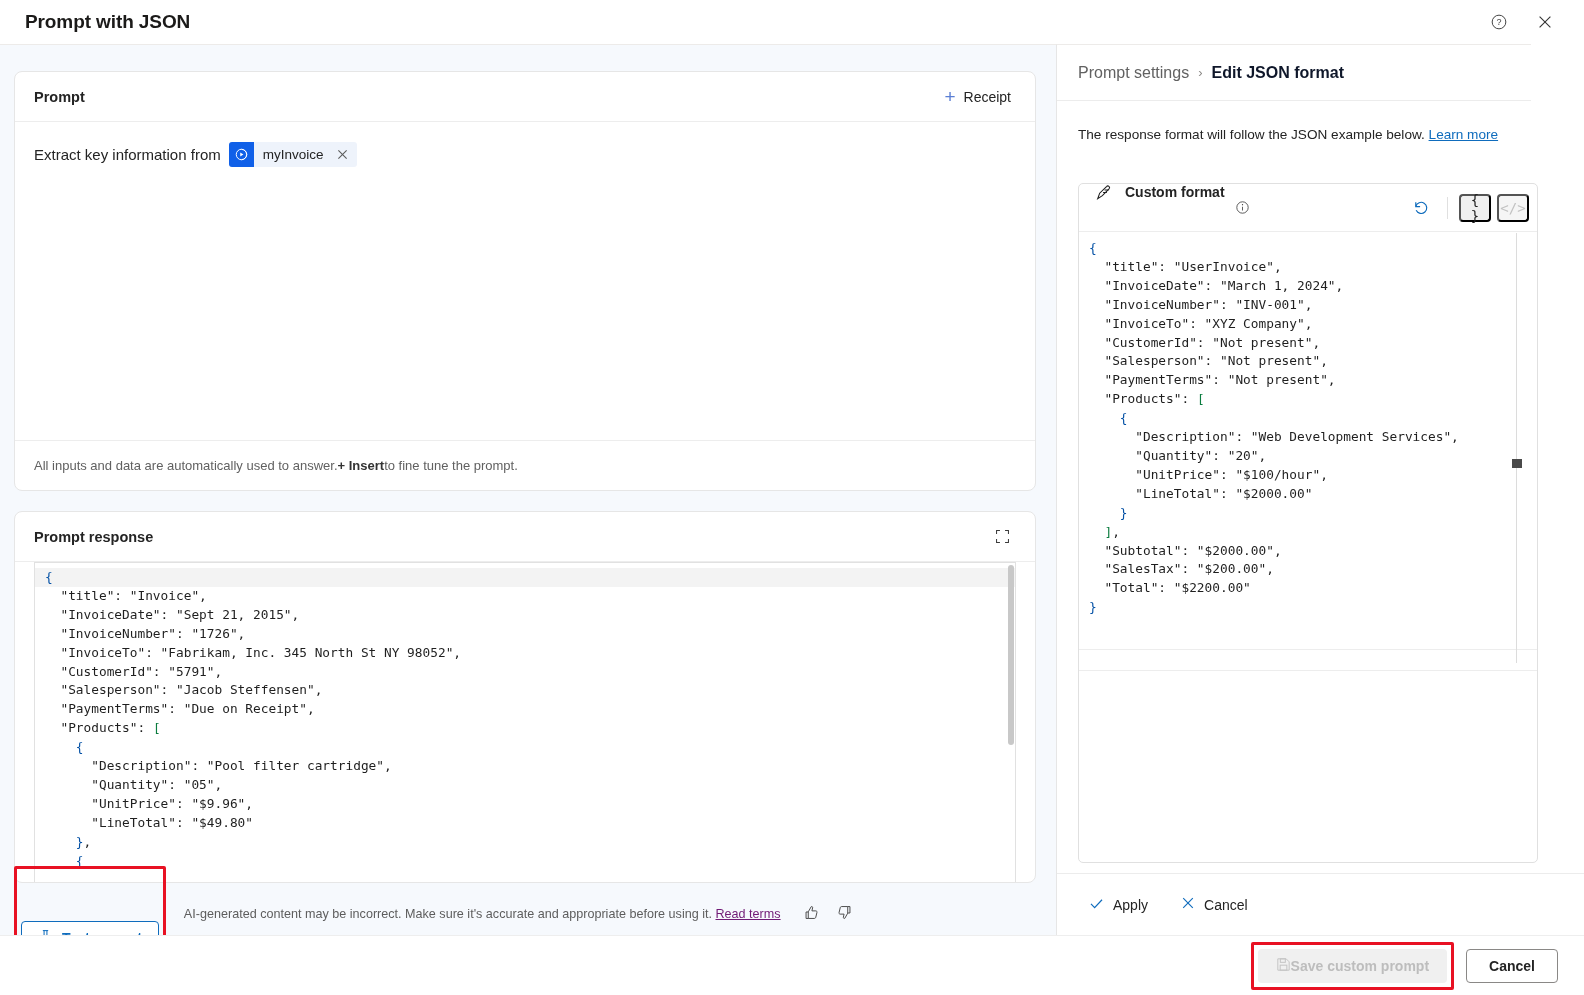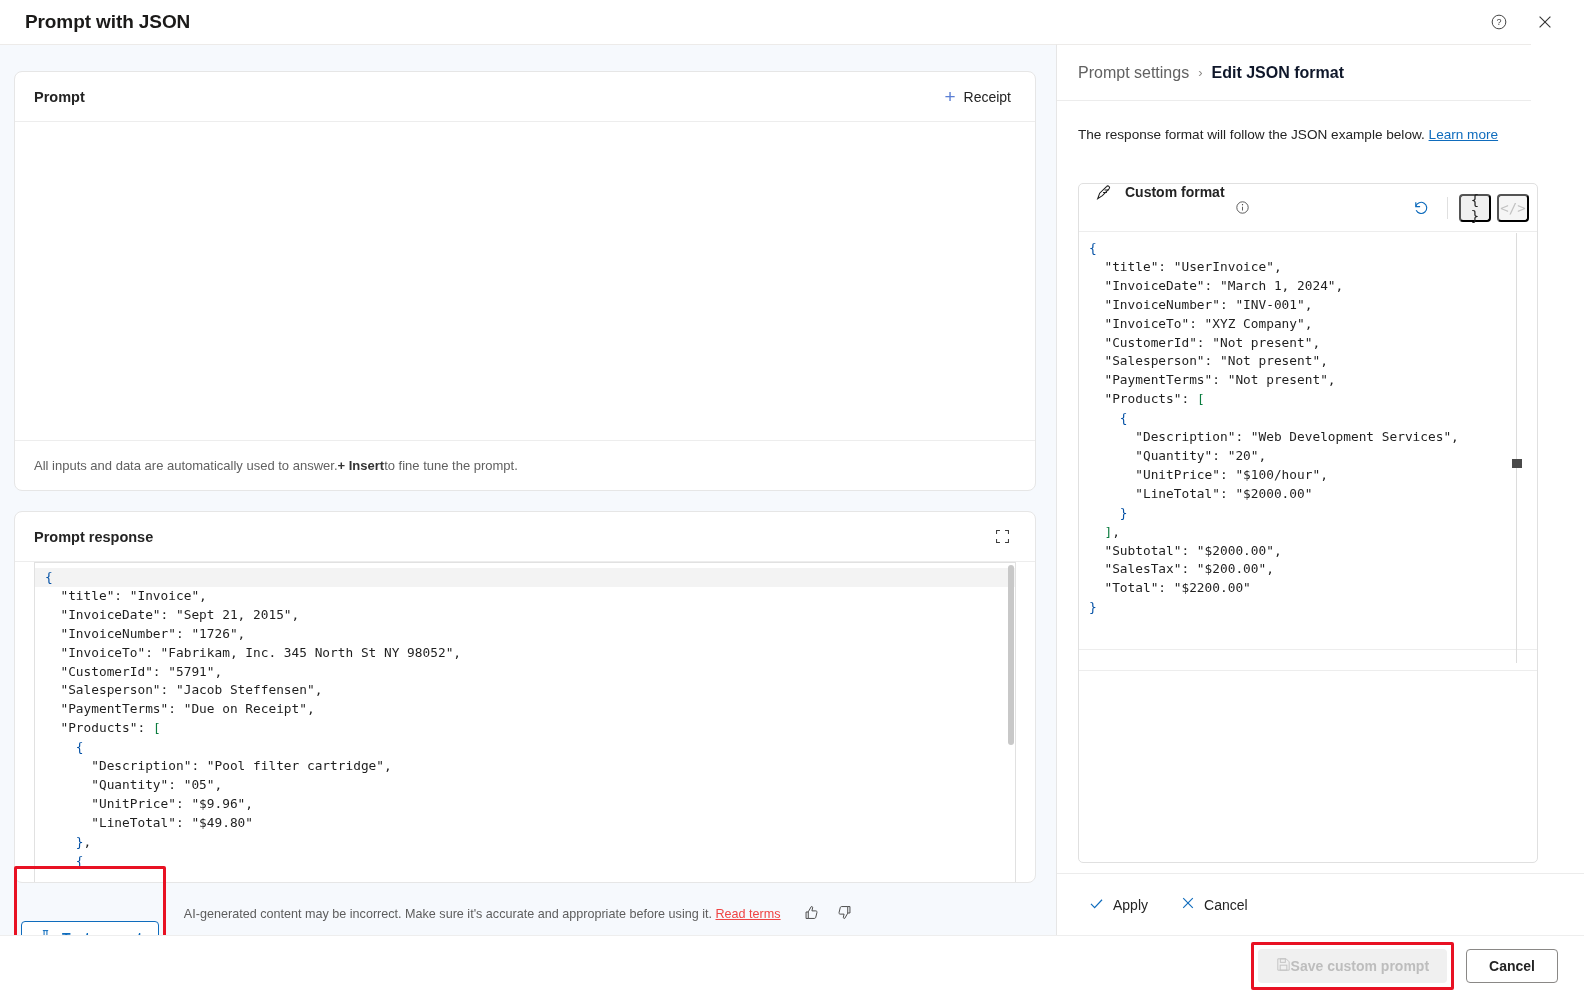--- a/index.html
+++ b/index.html
@@ -143,21 +143,21 @@
     display: flex; align-items: center; gap: 9px;
     border: 1px solid #0f6cbd; color: #0f6cbd; background: #ffffff;
     border-radius: 4px; height: 34px; padding: 0 16px;
     font-size: 14px; font-weight: 600; cursor: pointer;
     font-family: inherit;
     margin-top: 48px;
   }
   .disclaimer {
     margin-left: 18px; font-size: 12.6px; color: #5d5d5d;
   }
-  .disclaimer a { color: #ef4444; text-decoration: underline; }
+  .disclaimer a { color: #701a75; text-decoration: underline; }
   .feedback { margin-left: 22px; display: flex; align-items: center; gap: 16px; }
 
   
   .breadcrumb {
     height: 56px; display: flex; align-items: center; padding-left: 21px;
     font-size: 16px; color: #242424;
     border-bottom: 1px solid #ececec;
   }
   .bc-parent { color: #616161; cursor: pointer; }
   .bc-sep { margin: 0 9px; color: #8a8886; font-size: 13px; }
@@ -268,20 +268,41 @@
       <div class="card-head">
         <span class="card-title">Prompt</span>
         <div class="card-head-right">
           <button class="insert-btn">
             <span class="plus-icon">+</span>
             <span>Receipt</span>
           </button>
         </div>
       </div>
 
+      <div class="prompt-body">
+        <div class="prompt-line">
+          <span>Extract key information from</span>
+          <span class="chip">
+            <span class="chip-icon">
+              <svg width="15" height="15" viewBox="0 0 20 20" fill="none">
+                <circle cx="10" cy="10" r="7" stroke="#ffffff" stroke-width="1.3"></circle>
+                <path d="M10 3.2 A6.8 6.8 0 0 1 10 16.8" stroke="#ffffff" stroke-width="1.3" fill="none"></path>
+                <path d="M8.3 7.2 L12.6 10 L8.3 12.8 Z" fill="#ffffff"></path>
+              </svg>
+            </span>
+            <span class="chip-label">myInvoice</span>
+            <span class="chip-close">
+              <svg width="11" height="11" viewBox="0 0 12 12" stroke="#5a5a5a" stroke-width="1.15">
+                <line x1="1.5" y1="1.5" x2="10.5" y2="10.5"></line>
+                  <line x1="10.5" y1="1.5" x2="1.5" y2="10.5"></line>
+              </svg>
+            </span>
+          </span>
+        </div>
+      </div>
 
       <div class="card-foot-note">
         <span>All inputs and data are automatically used to answer. </span>
           <b>+ Insert</b>
           <span> to fine tune the prompt.</span>
       </div>
     </div>
 
     <div class="card" id="response-card">
       <div class="card-head">

